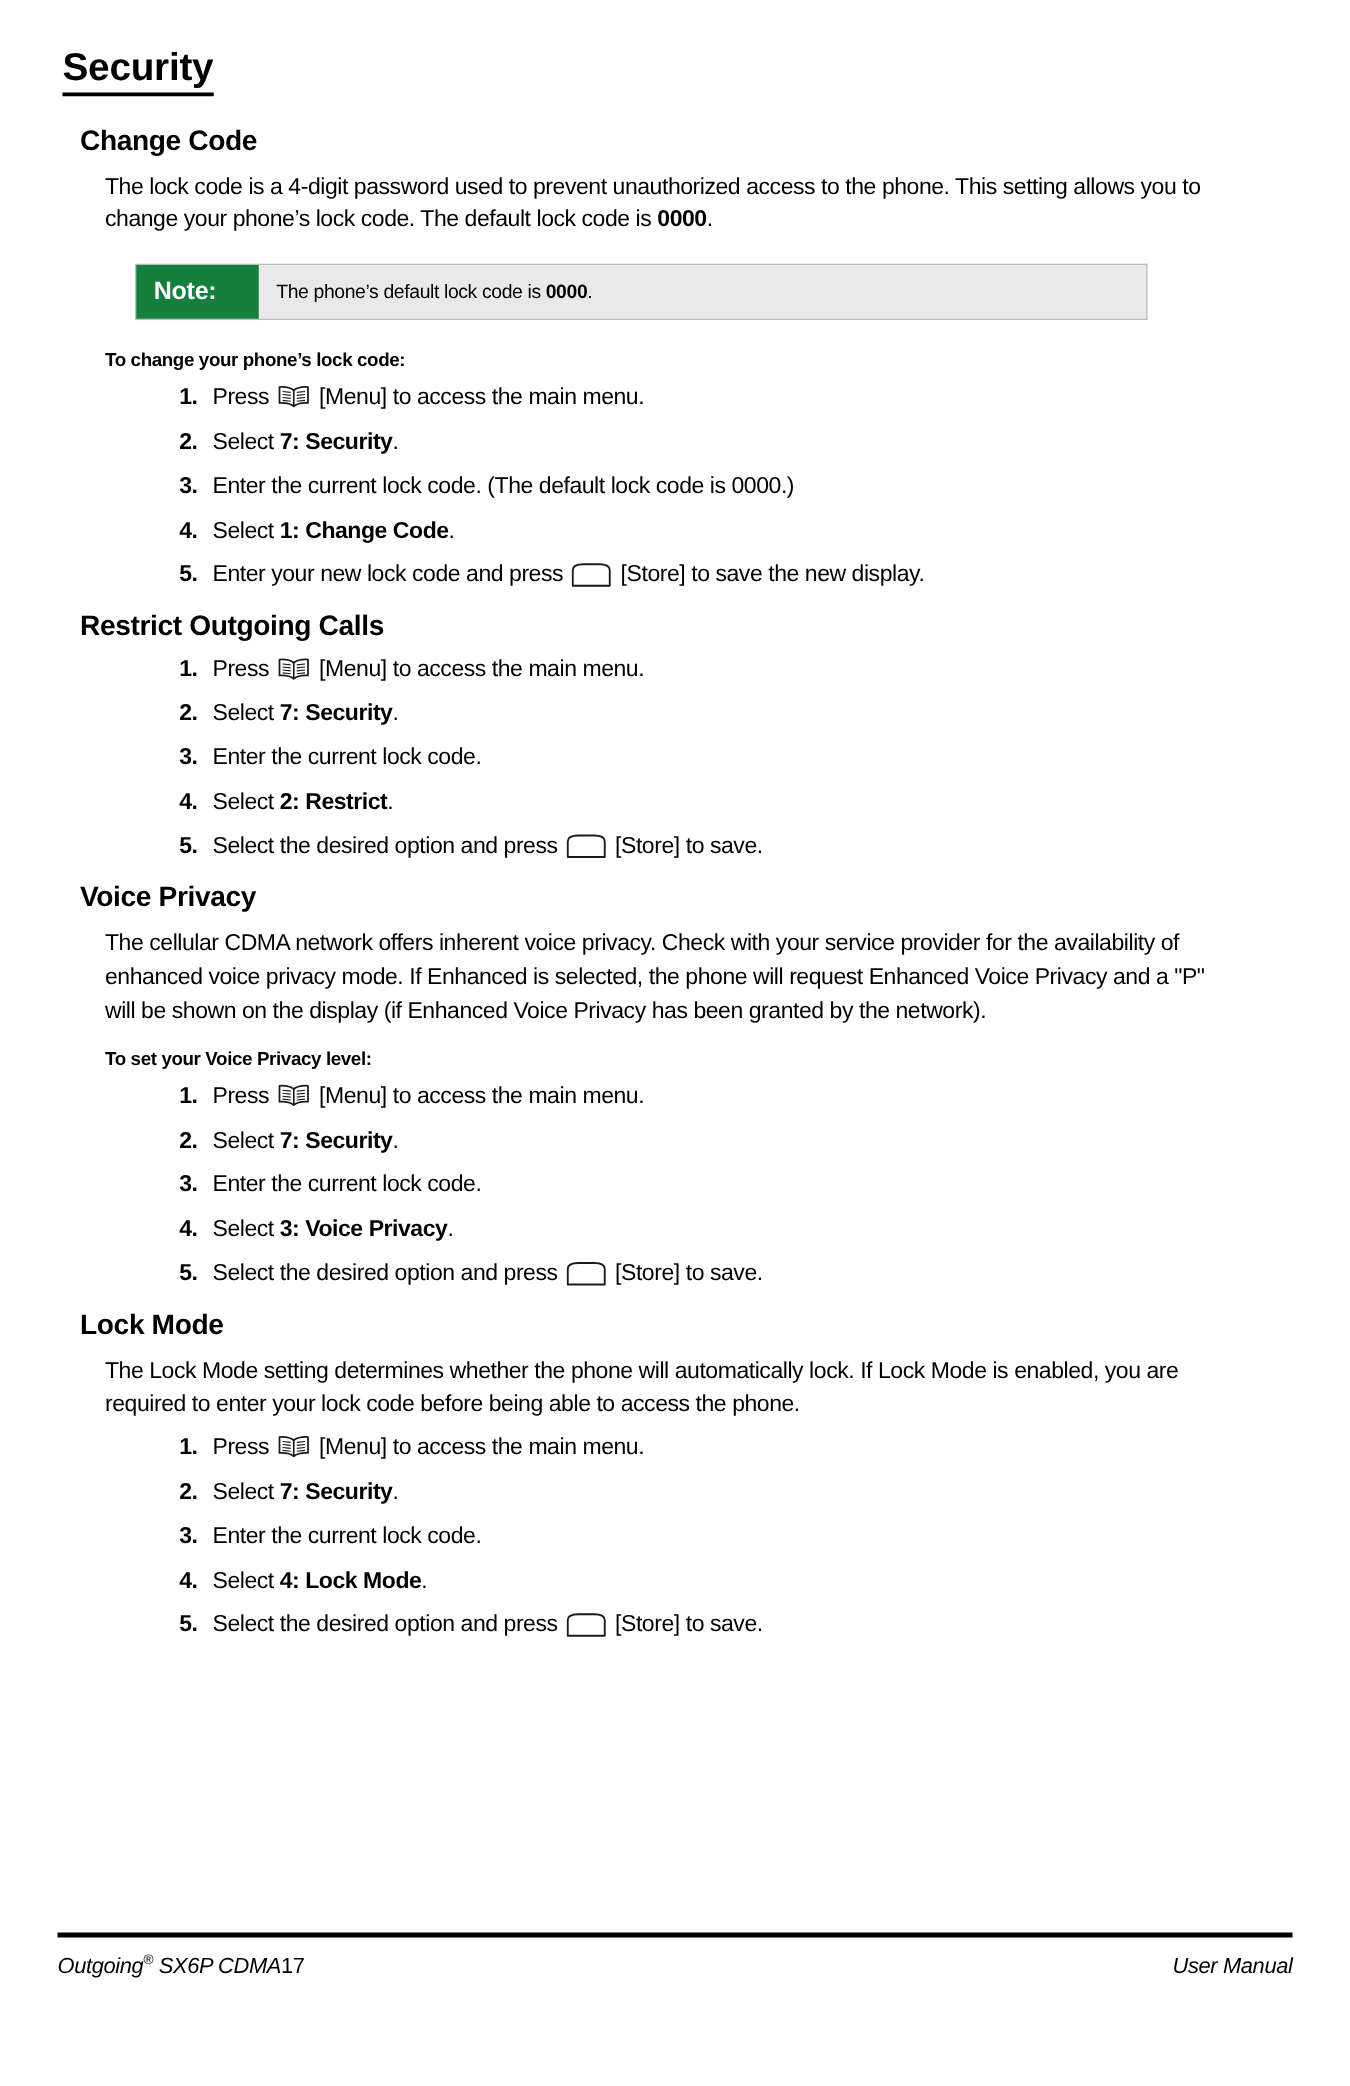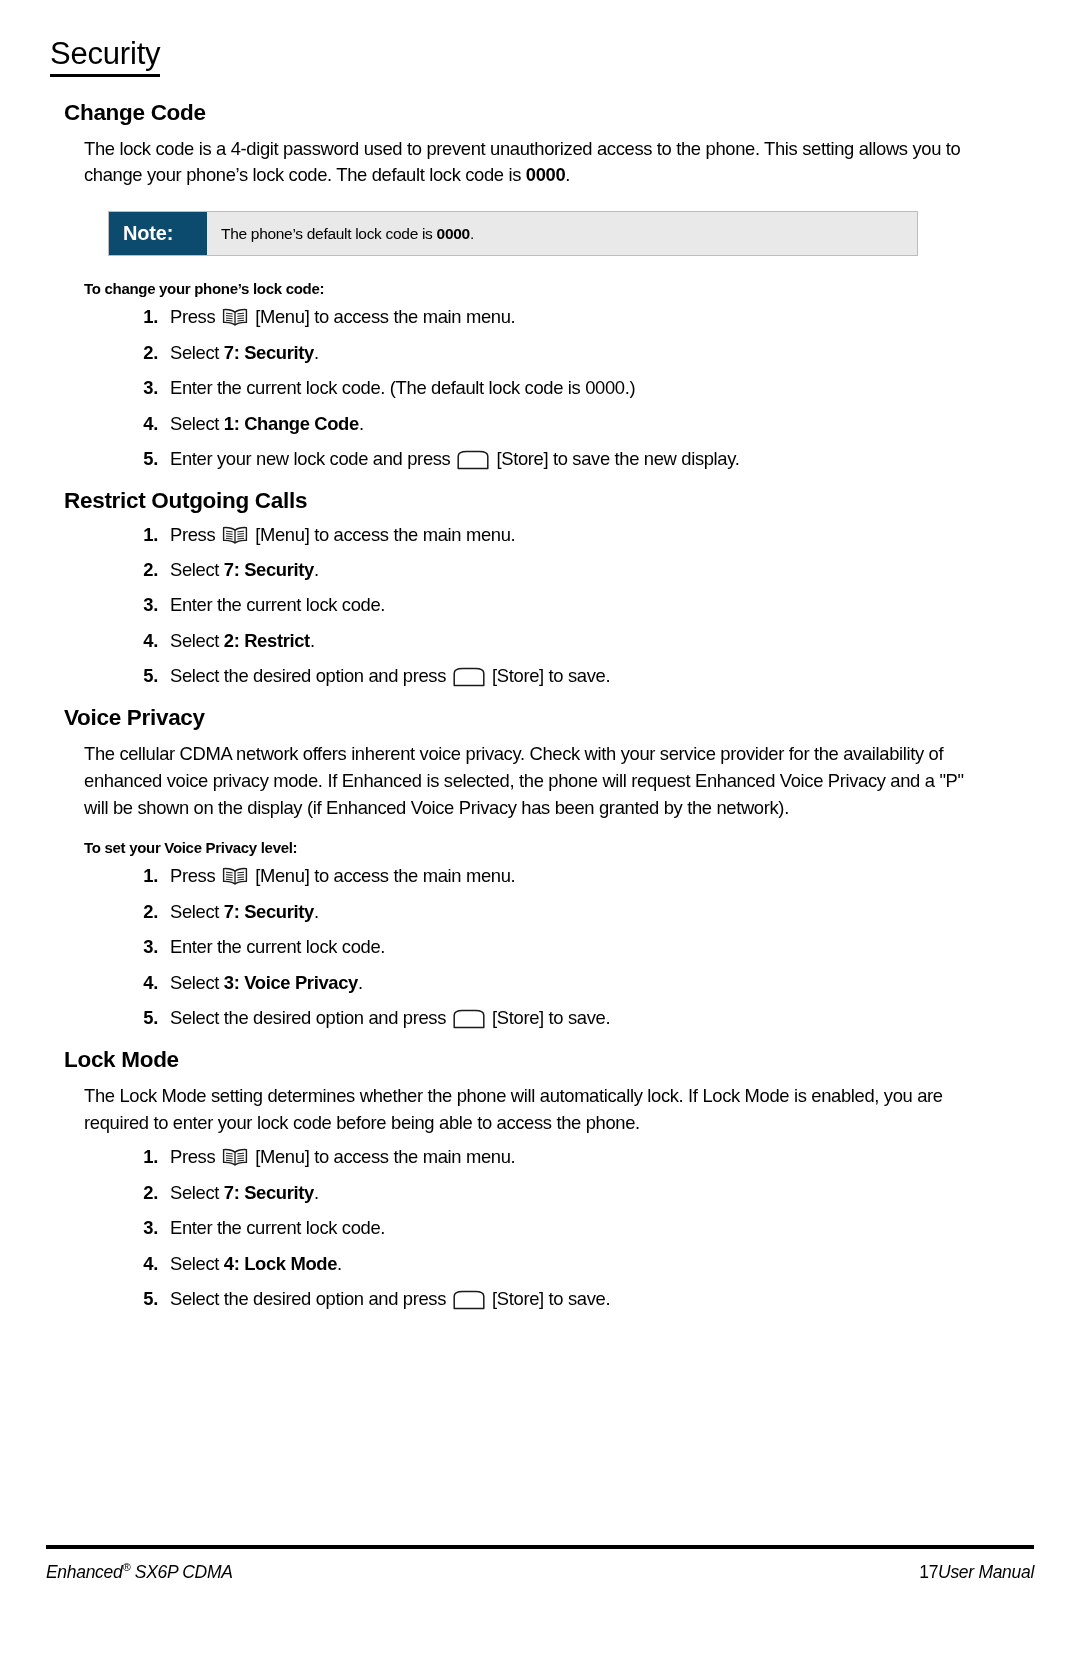--- a/index.html
+++ b/index.html
@@ -21,21 +21,21 @@
     left: 0; top: 0;
     width: 1080px;
     height: 1669px;
     box-sizing: border-box;
     padding: 36px 46px 0 46px;
   }
 
   
   .h1 {
     font-size: 31px;
-    font-weight: normal;
+    font-weight: bold;
     letter-spacing: -0.2px;
     margin: 0 0 6px 4px;
     display: inline-block;
     border-bottom: 3px solid #000;
     padding-bottom: 1px;
     line-height: 1.18;
   }
   .h1-wrap { margin-bottom: 12px; }
 
   .h2 {
@@ -67,21 +67,21 @@
   .note {
     display: flex;
     align-items: stretch;
     margin: 22px 0 24px 62px;
     width: 810px;
     background: #e9e9e9;
     border: 1px solid #bdbdbd;
     box-sizing: border-box;
   }
   .note-label {
-    background: #0c4a6e;
+    background: #15803d;
     color: #ffffff;
     font-size: 20px;
     font-weight: bold;
     letter-spacing: -0.2px;
     padding: 9px 14px 10px 14px;
     min-width: 70px;
     text-align: left;
     line-height: 1.2;
     flex: 0 0 auto;
   }
@@ -150,21 +150,21 @@
     height: 0;
   }
   .footer-row {
     display: flex;
     align-items: baseline;
     font-style: italic;
     font-size: 17.5px;
     letter-spacing: -0.3px;
   }
   .footer-left { flex: 0 0 auto; }
-  .footer-center { flex: 1 1 auto; text-align: right; font-style: normal; }
+  .footer-center { flex: 1 1 auto; text-align: left; font-style: normal; }
   .footer-right { flex: 0 0 auto; }
   .footer-left sup { font-size: 11px; vertical-align: super; }
 </style>
 </head>
 <body>
 
 <div class="page">
 
   <div class="h1-wrap">
     <div class="h1">Security</div>
@@ -313,19 +313,19 @@
       <span class="num">5.</span>
       <span class="step-text"><span>Select the desired option and press</span><span class="icon-store"><svg viewBox="0 0 32 20" width="32" height="20">
               <path d="M1.2 18.6 L1.2 6.2 C1.2 3.4 4.2 1.4 9.6 1.4 L22.4 1.4 C27.8 1.4 30.8 3.4 30.8 6.2 L30.8 18.6 Z" fill="#ffffff" stroke="#1a1a1a" stroke-width="1.5" stroke-linejoin="round"></path>
             </svg></span><span>[Store] to save.</span></span>
     </li>
   </ol>
 
   <div class="footer">
     <hr class="footer-rule">
     <div class="footer-row">
-      <div class="footer-left"><span>Enhanced</span><sup>®</sup><span> SX6P CDMA</span></div>
+      <div class="footer-left"><span>Outgoing</span><sup>®</sup><span> SX6P CDMA</span></div>
       <div class="footer-center">17</div>
       <div class="footer-right">User Manual</div>
     </div>
   </div>
 
 </div>
 
 </body></html>

